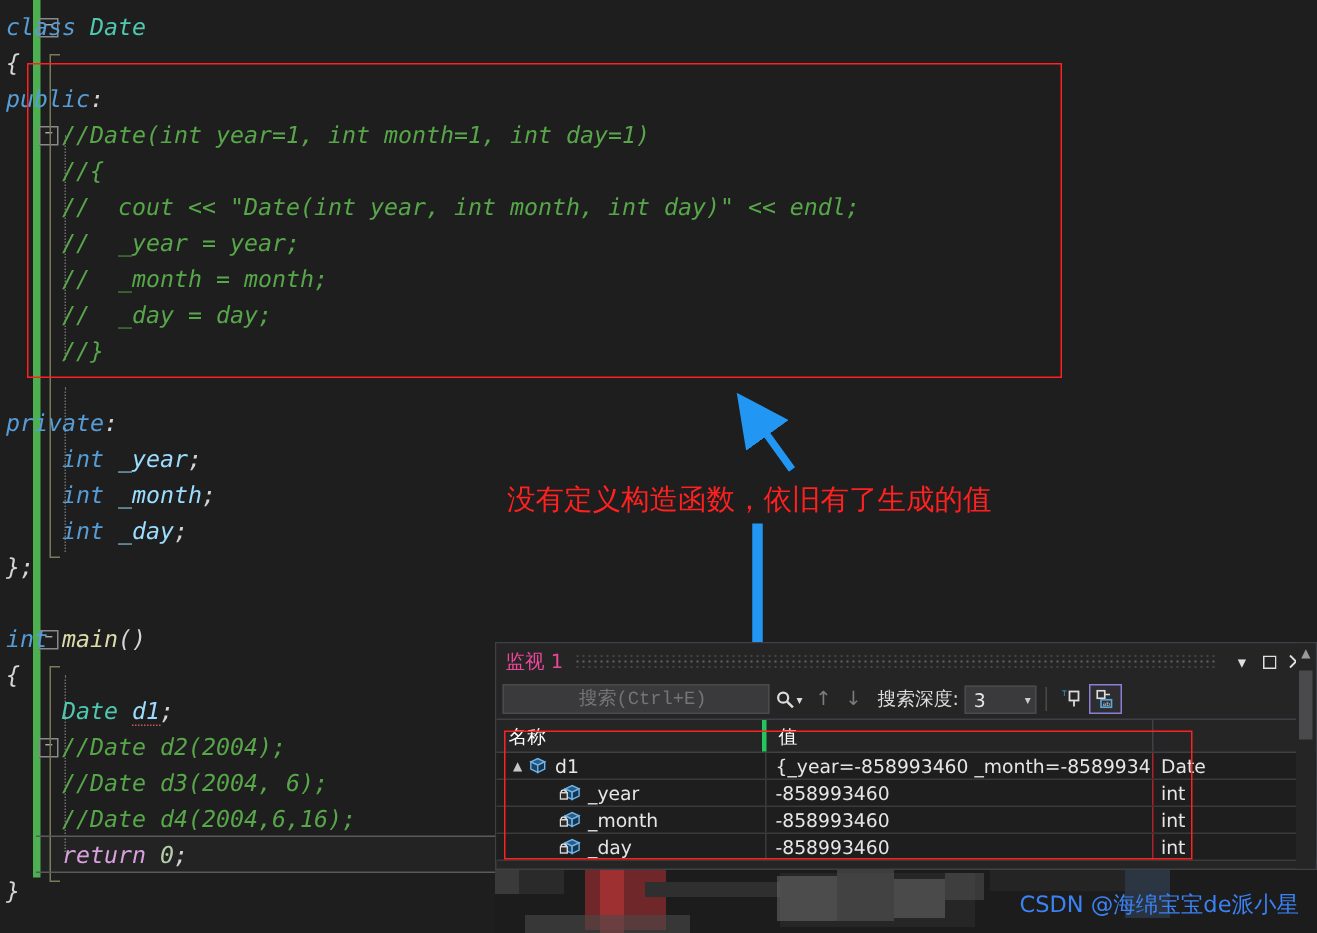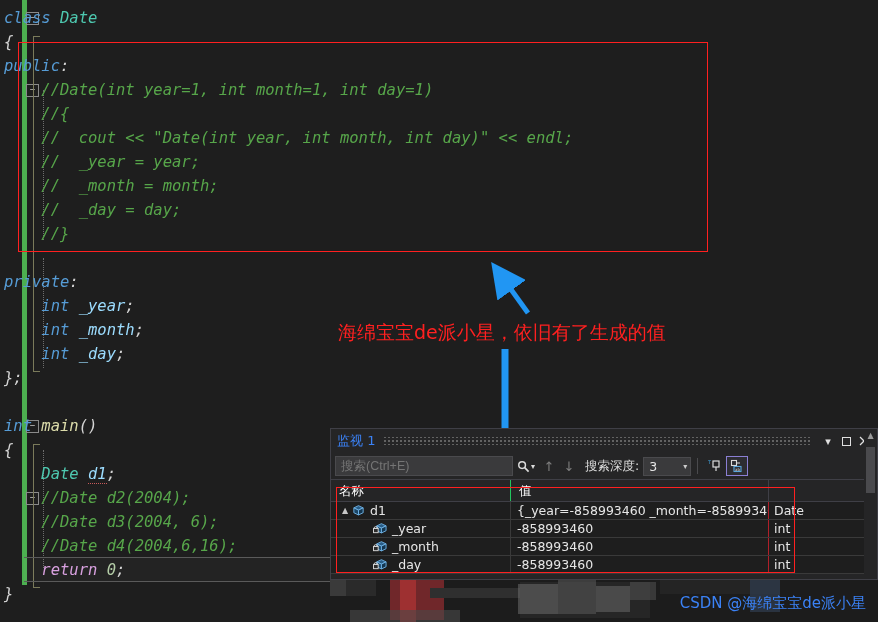--- a/index.html
+++ b/index.html
@@ -45,47 +45,47 @@
            font-family:"DejaVu Sans","Liberation Sans",sans-serif;white-space:nowrap;}
 
   
   .arrow{position:absolute;}
 
   
   #watch{position:absolute;left:330px;top:428px;width:548px;height:152px;
          background:#252526;border:1px solid #3f3f46;box-sizing:border-box;
          font-size:12.5px;color:#e6e6e6;}
   .w-title{position:relative;height:24px;background:#252526;display:flex;align-items:center;padding:0 4px 0 6px;}
-  .w-title-text{font-size:13px;color:#3b82f6;white-space:nowrap;}
+  .w-title-text{font-size:13px;color:#ec4899;white-space:nowrap;}
   .w-dots{flex:1;height:8px;margin:0 8px;
           background-image:radial-gradient(circle, #6e6e6e 0.8px, transparent 1px);
           background-size:4px 4px;background-position:0 2px;opacity:.85;}
   .w-btn{width:18px;height:18px;display:flex;align-items:center;justify-content:center;
          color:#e0e0e0;font-size:11px;cursor:default;}
   .w-toolbar{height:26px;display:flex;align-items:center;background:#252526;padding:0 4px;gap:0;}
   .w-search{width:178px;height:20px;background:#3a3a3c;border:1px solid #4a4a4d;
             display:flex;align-items:center;box-sizing:border-box;}
   .w-search input{flex:1;background:transparent;border:0;outline:0;color:#cfcfcf;
-                  font-size:12.5px;font-family:Liberation Sans, sans-serif;padding:0 5px;}
+                  font-size:12.5px;font-family:Liberation Mono, monospace;padding:0 5px;margin-left:45px;}
   .w-srchbtn{width:26px;height:18px;display:flex;align-items:center;justify-content:center;gap:1px;}
   .w-arrowbtn{width:20px;height:20px;display:flex;align-items:center;justify-content:center;
               color:#7d7d7d;font-size:13px;}
   .w-depthlbl{font-size:12.5px;color:#dcdcdc;margin:0 4px 0 6px;white-space:nowrap;}
   .w-depth{width:48px;height:19px;background:#3a3a3c;border:1px solid #4a4a4d;
            display:flex;align-items:center;justify-content:space-between;
            padding:0 3px 0 5px;box-sizing:border-box;font-size:12.5px;color:#e6e6e6;}
   .w-sep{width:1px;height:16px;background:#4a4a4d;margin:0 6px;}
   .w-icobtn{width:22px;height:20px;display:flex;align-items:center;justify-content:center;}
   .w-icobtn.sel{border:1px solid #8b7fd4;background:#2d2d32;box-sizing:border-box;}
 
   .w-head{display:flex;height:21px;background:#252526;
           border-top:1px solid #3f3f46;border-bottom:1px solid #3f3f46;}
   .w-head div{font-size:12.5px;color:#ffffff;padding-left:8px;line-height:21px;
               box-sizing:border-box;}
-  .c-name{width:180px;border-right:1px solid #22c55e;}
+  .c-name{width:180px;border-right:3px solid #22c55e;}
   .c-val{width:258px;border-right:1px solid #3f3f46;}
   .c-type{flex:1;}
 
   .w-rows{position:relative;background:#1e1e1e;}
   .w-row{display:flex;height:17px;align-items:center;
          border-bottom:1px solid #3a3a3a;background:#1e1e1e;}
   .w-row .cell{font-size:12.5px;color:#e6e6e6;box-sizing:border-box;
                overflow:hidden;white-space:nowrap;line-height:17px;}
   .w-row .cell.name{width:180px;border-right:1px solid #3a3a3a;display:flex;align-items:center;}
   .w-row .cell.val{width:258px;border-right:1px solid #b0202a;padding-left:6px;}
@@ -127,21 +127,21 @@
     <div class="vbrace" style="top:444px;height:144px;"></div>
     <div class="vguide" style="top:450px;height:118px;"></div>
 
     <div class="curline" style="top:557px;"></div>
 
     <div class="codearea" id="codearea"><div class="ln" style="position: absolute; top: 6px; left: 0px;"><span class="kw">class</span> <span class="ty">Date</span></div><div class="ln" style="position: absolute; top: 30px; left: 0px;">{</div><div class="ln" style="position: absolute; top: 54px; left: 0px;"><span class="kw">public</span>:</div><div class="ln" style="position: absolute; top: 78px; left: 0px;">    <span class="cm">//Date(int year=1, int month=1, int day=1)</span></div><div class="ln" style="position: absolute; top: 102px; left: 0px;">    <span class="cm">//{</span></div><div class="ln" style="position: absolute; top: 126px; left: 0px;">    <span class="cm">//  cout &lt;&lt; "Date(int year, int month, int day)" &lt;&lt; endl;</span></div><div class="ln" style="position: absolute; top: 150px; left: 0px;">    <span class="cm">//  _year = year;</span></div><div class="ln" style="position: absolute; top: 174px; left: 0px;">    <span class="cm">//  _month = month;</span></div><div class="ln" style="position: absolute; top: 198px; left: 0px;">    <span class="cm">//  _day = day;</span></div><div class="ln" style="position: absolute; top: 222px; left: 0px;">    <span class="cm">//}</span></div><div class="ln" style="position: absolute; top: 246px; left: 0px;"></div><div class="ln" style="position: absolute; top: 270px; left: 0px;"><span class="kw">private</span>:</div><div class="ln" style="position: absolute; top: 294px; left: 0px;">    <span class="kw">int</span> <span class="var">_year</span>;</div><div class="ln" style="position: absolute; top: 318px; left: 0px;">    <span class="kw">int</span> <span class="var">_month</span>;</div><div class="ln" style="position: absolute; top: 342px; left: 0px;">    <span class="kw">int</span> <span class="var">_day</span>;</div><div class="ln" style="position: absolute; top: 366px; left: 0px;">};</div><div class="ln" style="position: absolute; top: 390px; left: 0px;"></div><div class="ln" style="position: absolute; top: 414px; left: 0px;"><span class="kw">int</span> <span class="ty" style="color:#dcdcaa">main</span>()</div><div class="ln" style="position: absolute; top: 438px; left: 0px;">{</div><div class="ln" style="position: absolute; top: 462px; left: 0px;">    <span class="ty">Date</span> <span class="var sq">d1</span>;</div><div class="ln" style="position: absolute; top: 486px; left: 0px;">    <span class="cm">//Date d2(2004);</span></div><div class="ln" style="position: absolute; top: 510px; left: 0px;">    <span class="cm">//Date d3(2004, 6);</span></div><div class="ln" style="position: absolute; top: 534px; left: 0px;">    <span class="cm">//Date d4(2004,6,16);</span></div><div class="ln" style="position: absolute; top: 558px; left: 0px;">    <span class="ctl">return</span> <span class="num">0</span>;</div><div class="ln" style="position: absolute; top: 582px; left: 0px;">}</div></div>
   </div>
 
   <div class="redbox" style="left:18px;top:42px;width:688px;height:208px;"></div>
 
-  <div class="redtext" style="left:338px;top:320px;">海绵宝宝de派小星，依旧有了生成的值</div>
+  <div class="redtext" style="left:338px;top:320px;">没有定义构造函数，依旧有了生成的值</div>
 
   <svg class="arrow" style="left:485px;top:258px;width:60px;height:90px;" viewBox="0 0 60 90">
     <defs>
       <marker id="ah1" markerWidth="7" markerHeight="7" refX="5" refY="3.5" orient="auto">
         <polygon points="0,0 7,3.5 0,7" fill="#2196f3"></polygon>
       </marker>
     </defs>
     <line x1="43" y1="55" x2="12" y2="12" stroke="#2196f3" stroke-width="5" marker-end="url(#ah1)"></line>
   </svg>
 

